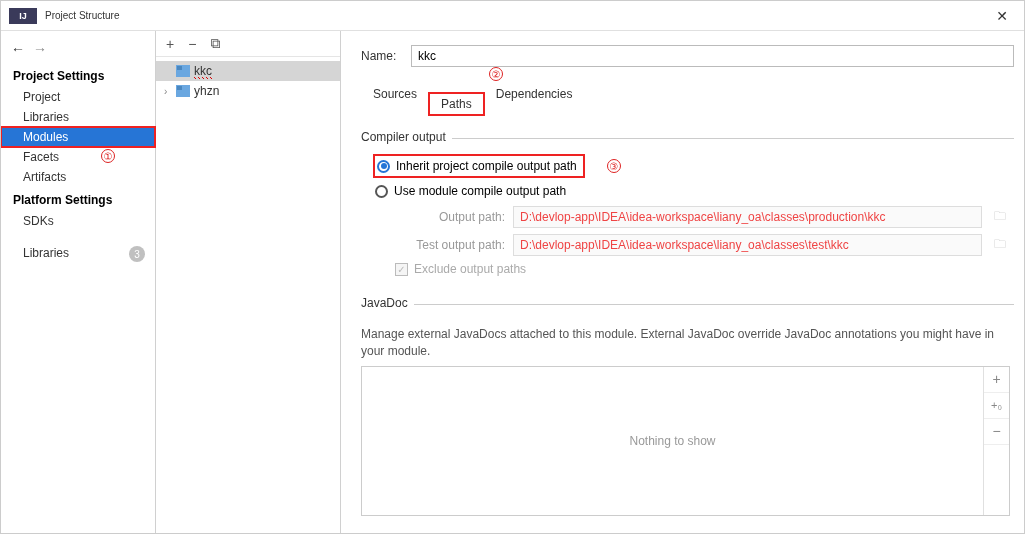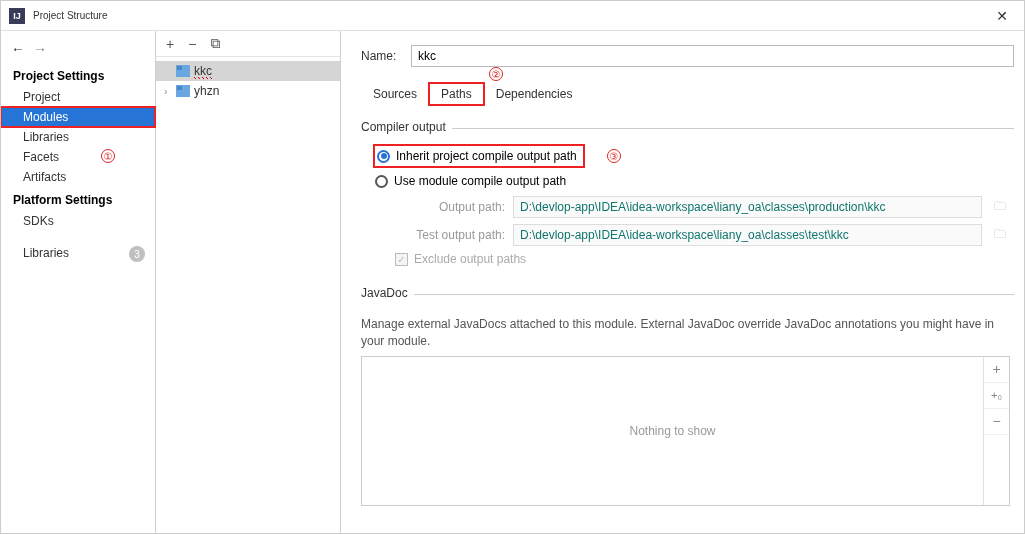--- a/index.html
+++ b/index.html
@@ -1,20 +1,20 @@
 <!DOCTYPE html>
 <html><head>
 <meta charset="utf-8">
 <style>
 * { box-sizing: border-box; margin: 0; padding: 0; font-family: "Segoe UI", Arial, sans-serif; font-size: 12px; }
 body { background: #fff; width: 1025px; height: 534px; overflow: hidden; border: 1px solid #ccc; }
 
 
 .titlebar { height: 30px; display: flex; align-items: center; padding: 0 8px; border-bottom: 1px solid #e0e0e0; }
-.app-icon { width: 16px; height: 16px; background: #3a3a5a; color:#fff; display:inline-flex; align-items:center; justify-content:center; font-size:9px; font-weight:bold; margin-right:8px; }
+.app-icon { width: 28px; height: 16px; background: #3a3a5a; color:#fff; display:inline-flex; align-items:center; justify-content:center; font-size:9px; font-weight:bold; margin-right:8px; }
 .titlebar-title { flex: 1; font-size: 10px; color: #333; }
 .close-x { font-size: 14px; color: #333; cursor: pointer; padding: 4px 8px; }
 
 
 .main { display: flex; height: calc(100% - 30px); }
 
 
 .sidebar { width: 155px; border-right: 1px solid #d0d0d0; background: #fff; padding-top: 4px; position:relative; }
 .nav-arrows { display:flex; gap:8px; padding: 4px 10px 8px; }
 .nav-arrows span { color:#888; font-size:14px; }
@@ -40,36 +40,36 @@
 .squiggly { background: linear-gradient(45deg, transparent 40%, #d00 40%, #d00 60%, transparent 60%) repeat-x bottom; background-size: 4px 2px; padding-bottom:1px; }
 
 
 .content { flex:1; padding: 14px 10px 10px 20px; overflow:auto; position:relative; }
 .name-row { display:flex; align-items:center; margin-bottom: 16px; }
 .name-row label { width:50px; color:#333; }
 .name-input { flex:1; border:1px solid #bbb; padding:3px 6px; height:22px; }
 
 .tabs { display:flex; gap:0; margin-bottom: 14px; border-bottom:1px solid transparent; position:relative; }
 .tab { padding: 4px 12px; color:#333; cursor:pointer; }
-.tab.boxed { outline:2px solid #e22; outline-offset:-1px; }
+.tab.boxed { outline:2px solid #e22; outline-offset:-1px;margin-top:10px; }
 
 .fieldset { border:none; position:relative; margin-bottom:16px; }
 .fieldset-legend { color:#333; padding-right:6px; background:#fff; position:relative; z-index:1; }
 .fieldset-line { position:absolute; top:8px; left:0; right:0; height:1px; background:#ccc; z-index:0; }
 .fieldset-body { padding: 12px 4px 4px 14px; }
 
 .radio-row { display:flex; align-items:center; margin-bottom:8px; gap:6px; position:relative; }
 .radio-row.boxed .boxwrap { outline:2px solid #e22; padding:3px 6px 3px 2px; display:inline-flex; align-items:center; gap:6px; }
 .radio { width:13px; height:13px; border-radius:50%; border:2px solid #555; display:inline-flex; align-items:center; justify-content:center; }
 .radio.checked { border-color:#2675d6; }
 .radio.checked::after { content:""; width:6px; height:6px; border-radius:50%; background:#2675d6; }
 
 .path-row { display:flex; align-items:center; margin:6px 0; gap:8px; padding-left:20px; }
 .path-label { width:110px; text-align:right; color:#999; }
-.path-input { flex:1; border:1px solid #ddd; padding:3px 6px; height:22px; color:#0f766e; background:#fafafa; }
+.path-input { flex:1; border:1px solid #ddd; padding:3px 6px; height:22px; color:#ef4444; background:#fafafa; }
 .browse-icn { width:20px; color:#bbb; text-align:center; }
 
 .chk-row { display:flex; align-items:center; gap:6px; margin-top:6px; padding-left:20px; color:#aaa; }
 .chk { width:13px; height:13px; border:1px solid #bbb; background:#f5f5f5; display:inline-flex; align-items:center; justify-content:center; font-size:10px; color:#bbb; }
 
 .javadoc-desc { color:#555; margin:4px 0 6px; line-height:1.4; }
 .javadoc-box { border:1px solid #ccc; height:150px; display:flex; position:relative; }
 .javadoc-empty { flex:1; display:flex; align-items:center; justify-content:center; color:#999; }
 .side-buttons { width:26px; border-left:1px solid #e0e0e0; display:flex; flex-direction:column; }
 .side-btn { height:26px; display:flex; align-items:center; justify-content:center; color:#888; border-bottom:1px solid #eee; cursor:pointer; font-size:14px; }
@@ -90,22 +90,22 @@
 
 <div class="main">
 
   <div class="sidebar">
     <div class="nav-arrows">
       <span class="active-arrow">←</span>
       <span>→</span>
     </div>
     <div class="section-title">Project Settings</div>
     <div class="nav-item">Project</div>
+    <div class="nav-item">Libraries</div>
     <div class="nav-item selected boxed">Modules</div>
-    <div class="nav-item">Libraries</div>
     <div class="nav-item">Facets</div>
     <div class="nav-item">Artifacts</div>
     <div class="section-title">Platform Settings</div>
     <div class="nav-item">SDKs</div>
     <div class="spacer"></div>
     <div class="nav-item">
       <span>Libraries</span>
       <span class="problems-count">3</span>
     </div>
     <span class="annot c1"><span class="circled">①</span></span>

